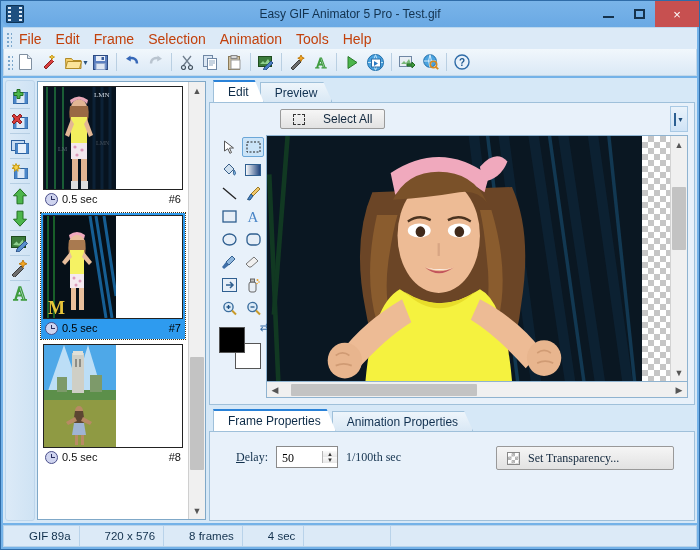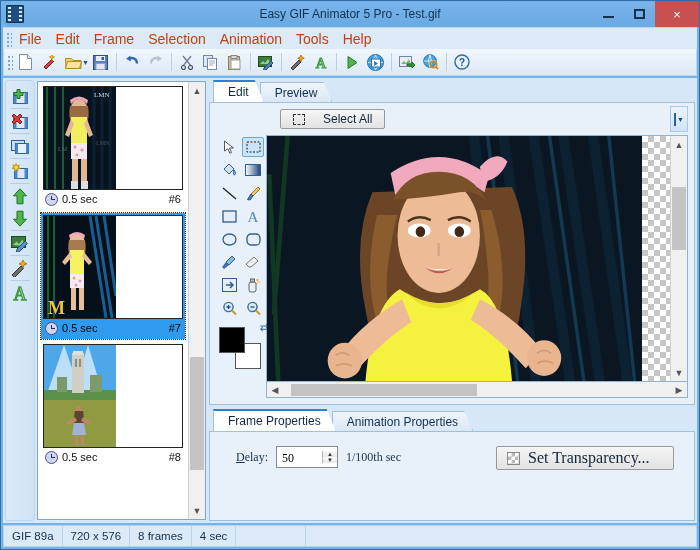--- a/index.html
+++ b/index.html
@@ -230,21 +230,21 @@
     background: #fff; border: 1px solid #8a8a8a;
   }
   .spin-val { flex: 1; font-size: 12px; color: #000; padding: 2px 0 0 5px; }
   .spin-btns { width: 15px; display: flex; flex-direction: column;
                border-left: 1px solid #b5b5b5; }
   .spin-b { flex: 1; display: flex; align-items: center; justify-content: center;
             font-size: 6px; color: #333; background: linear-gradient(#fafafa, #e6e6e6); }
   .prop-btns { margin-left: auto; display: flex; flex-direction: column; gap: 8px; margin-right: 8px; }
   .prop-btn {
     width: 178px; height: 24px; display: flex; align-items: center; gap: 8px;
-    padding: 0 10px; font-size: 16px; color: #12273c;
+    padding: 0 10px; font-size: 12px; color: #12273c;
     background: linear-gradient(#f5f5f5, #e2e2e2);
     border: 1px solid #999; border-radius: 2px;
   }
   .mini-check {
     width: 13px; height: 13px;
     background-image:
       linear-gradient(45deg, #b4b4b4 25%, transparent 25%, transparent 75%, #b4b4b4 75%),
       linear-gradient(45deg, #b4b4b4 25%, transparent 25%, transparent 75%, #b4b4b4 75%);
     background-size: 7px 7px; background-position: 0 0, 3.5px 3.5px;
     background-color: #fff; border: 1px solid #888;
@@ -252,20 +252,21 @@
 
   
   .statusbar {
     flex: 0 0 22px; display: flex; align-items: stretch;
     margin: 2px; background: #dceaf7;
     border: 1px solid #b9d3ea;
   }
   .st-cell {
     display: flex; align-items: center; padding: 0 8px; font-size: 11.5px; color: #12314d;
     border-right: 1px solid #b9d3ea;
+    margin-left: 17px;
   }
   .st-cell.grow { flex: 1; border-right: none; }
 </style>
 </head>
 <body>
 
 <div class="window">
 
   <div class="titlebar">
     <div class="app-icon"></div>

